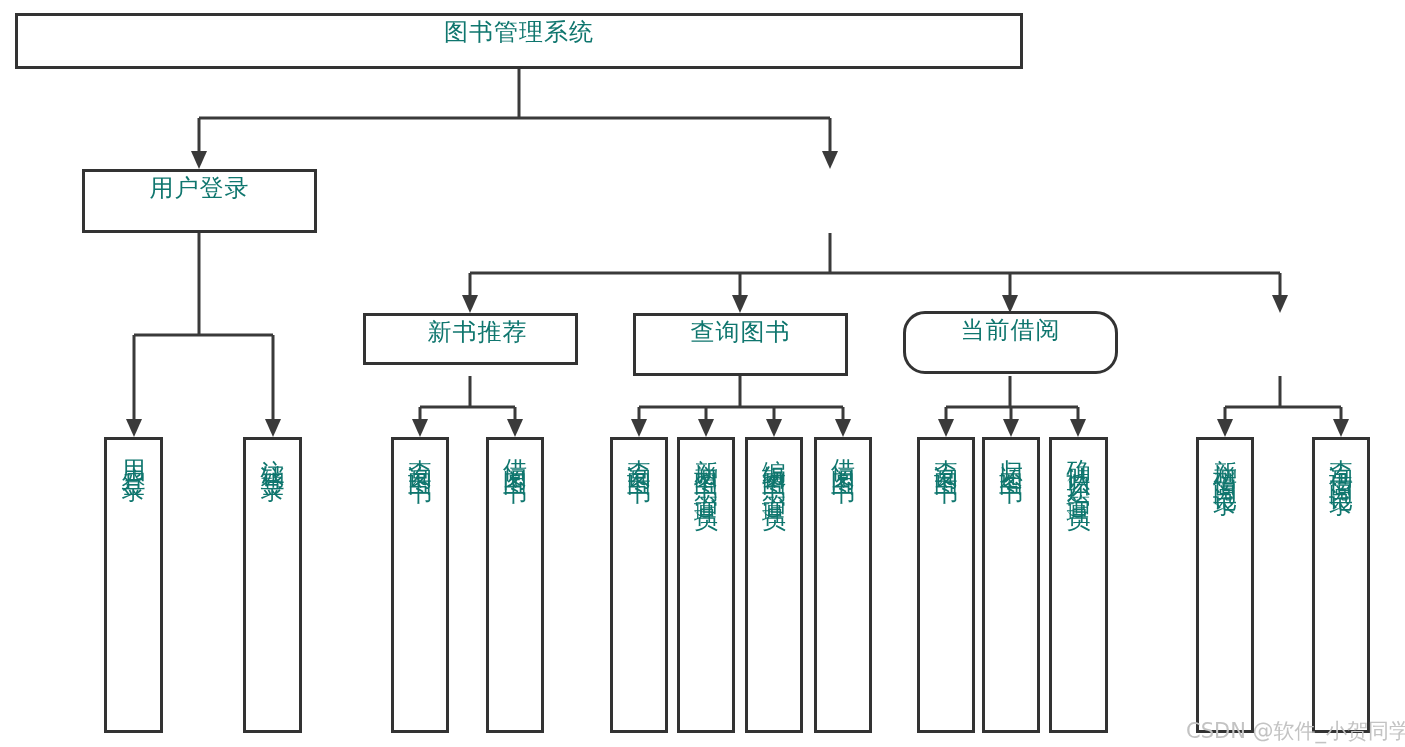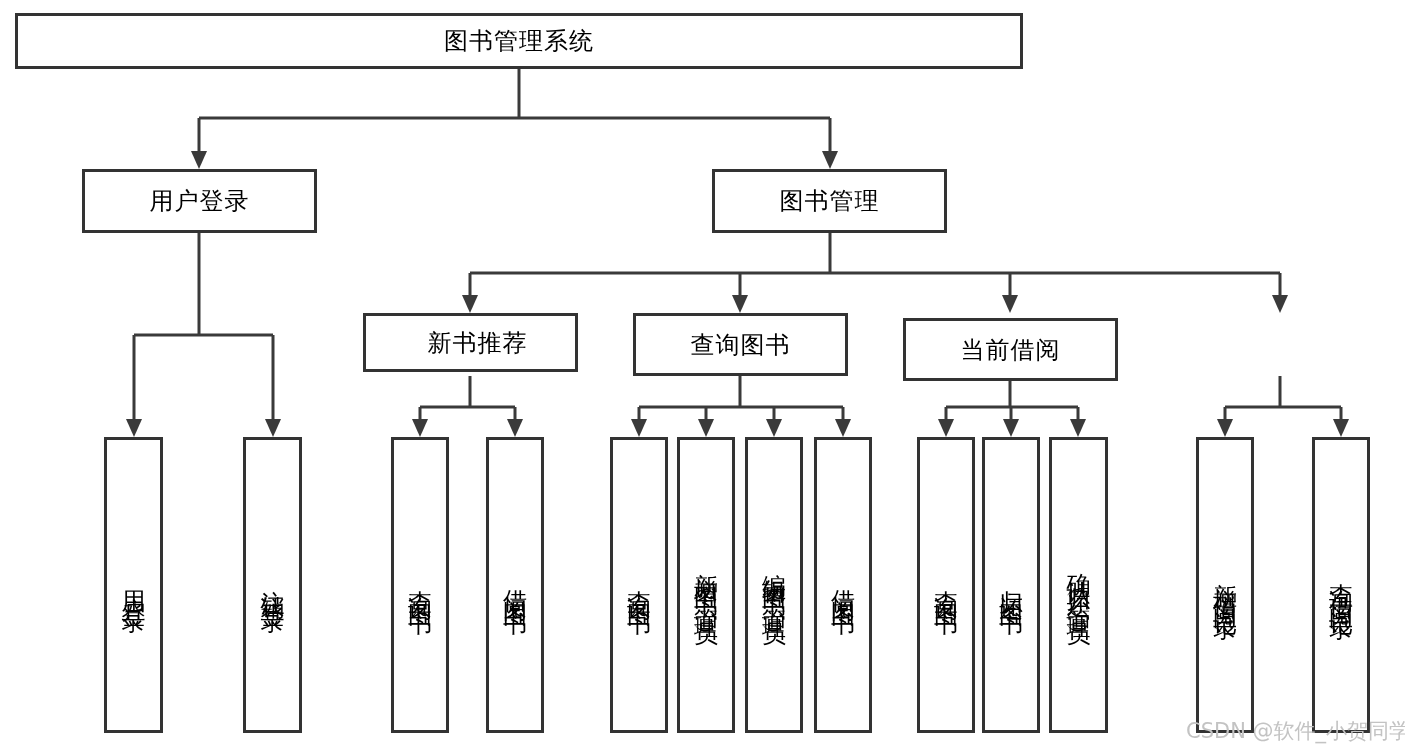--- a/index.html
+++ b/index.html
@@ -9,22 +9,22 @@
     background:#ffffff;
     font-family:"DejaVu Sans",sans-serif;
     overflow:hidden;
   }
   #connectors{position:absolute;left:0;top:0;width:1405px;height:747px;}
   .node{
     position:absolute;
     box-sizing:border-box;
     border:3px solid #333333;
     background:#ffffff;
-    display:flex;align-items:center;justify-content:center;
-    color:#000000;
+    display:flex;align-items:flex-start;justify-content:center;
+    color:#0f766e;
     font-size:24px;
     letter-spacing:1px;
     white-space:nowrap;
   }
   .leaf{
     font-size:24px;
   }
   .leaf span{
     writing-mode:vertical-rl;
     text-orientation:mixed;
@@ -90,31 +90,28 @@
     </g>
   </svg>
 
   <div class="node" style="left:15px;top:13px;width:1008px;height:56px;">
     <span>图书管理系统</span>
   </div>
 
   <div class="node" style="left:82px;top:169px;width:235px;height:64px;">
     <span>用户登录</span>
   </div>
-  <div class="node" style="left:712px;top:169px;width:235px;height:64px;">
-    <span>图书管理</span>
-  </div>
 
-  <div class="node" style="left:363px;top:313px;width:215px;height:59px;padding-left:14px;">
+  <div class="node" style="left:363px;top:313px;width:215px;height:52px;padding-left:14px;">
     <span>新书推荐</span>
   </div>
   <div class="node" style="left:633px;top:313px;width:215px;height:63px;">
     <span>查询图书</span>
   </div>
-  <div class="node" style="left:903px;top:318px;width:215px;height:63px;">
+  <div class="node" style="left:903px;top:311px;width:215px;height:63px;border-radius:22px;">
     <span>当前借阅</span>
   </div>
 
   <div class="node leaf" style="left:104px;top:437px;width:59px;height:296px;">
     <span>用户登录</span>
   </div>
   <div class="node leaf" style="left:243px;top:437px;width:59px;height:296px;">
     <span>注销登录</span>
   </div>
 

